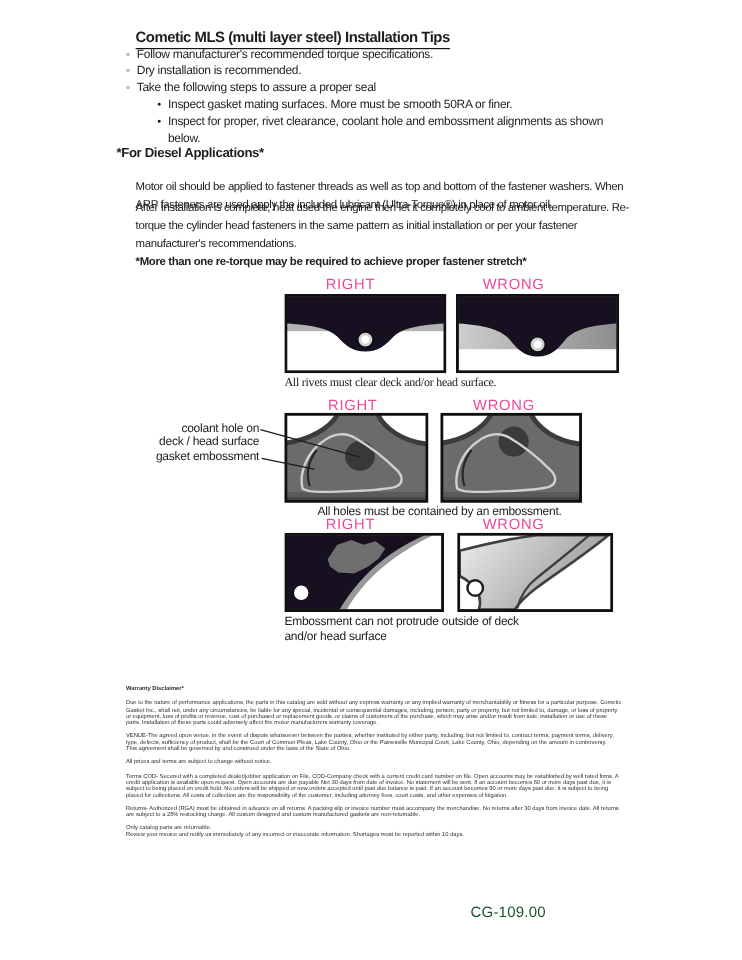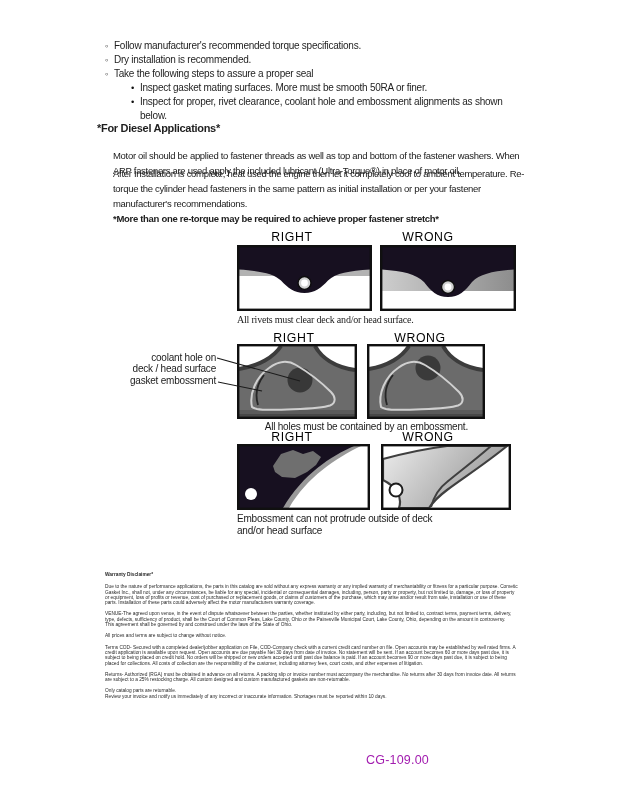--- a/index.html
+++ b/index.html
@@ -16,39 +16,40 @@
   .tips > li::before{content:"◦";position:absolute;left:0;top:0;font-size:9.5px;color:#222;}
   .subtips{list-style:none;margin:0 0 0 17px;padding:0;}
   .subtips li::before{content:"•";position:absolute;left:0;top:0;font-size:9.5px;color:#111;}
   
   .diesel-h{left:97px;top:113px;font-size:11px;font-weight:bold;letter-spacing:-0.3px;}
   .body-p{margin:0;width:414px;font-size:9.5px;line-height:15px;letter-spacing:-0.3px;color:#202020;}
   .p1{left:113px;top:148px;}
   .p2{left:113px;top:166px;}
   .note{left:113px;top:211px;font-weight:bold;}
   
-  .dlabel{font-size:12.3px;letter-spacing:0.6px;color:#000000;text-align:center;width:132px;}
+  .dlabel{font-size:12.3px;letter-spacing:0.6px;color:#ec4899;text-align:center;width:132px;}
   .caption{font-size:10px;letter-spacing:-0.2px;color:#1b1b1b;line-height:11.5px;}
   .side-label{left:0;top:0;width:216px;text-align:right;font-size:10px;line-height:11px;
               letter-spacing:-0.2px;color:#1b1b1b;}
   .panel{position:absolute;}
   .leader{position:absolute;z-index:5;}
   
   .legal{left:105px;top:572px;width:413px;font-size:4.8px;line-height:5.3px;color:#2a2a2a;}
   .legal .lh{font-weight:bold;margin:0 0 7px 0;}
   .legal p{margin:0 0 6px 0;}
   .legal p.tight{margin-bottom:0;}
   
-  .docnum{left:366px;top:753px;font-size:12.5px;letter-spacing:0.2px;color:#a21caf;}
+  .docnum{left:392px;top:753px;font-size:12.5px;letter-spacing:0.2px;color:#14532d;}
 </style>
 </head>
 <body>
 
 <div class="page">
 
+  <h1 class="abs title">Cometic MLS (multi layer steel) Installation Tips</h1>
 
   <ul class="abs tips">
     <li><span>Follow manufacturer's recommended torque specifications.</span></li>
     <li><span>Dry installation is recommended.</span></li>
     <li><span>Take the following steps to assure a proper seal</span>
       <ul class="subtips">
         <li><span>Inspect gasket mating surfaces.  More must be smooth 50RA or finer.</span></li>
         <li><span>Inspect for proper, rivet clearance, coolant hole and embossment alignments as shown below.</span></li>
       </ul>
     </li>

